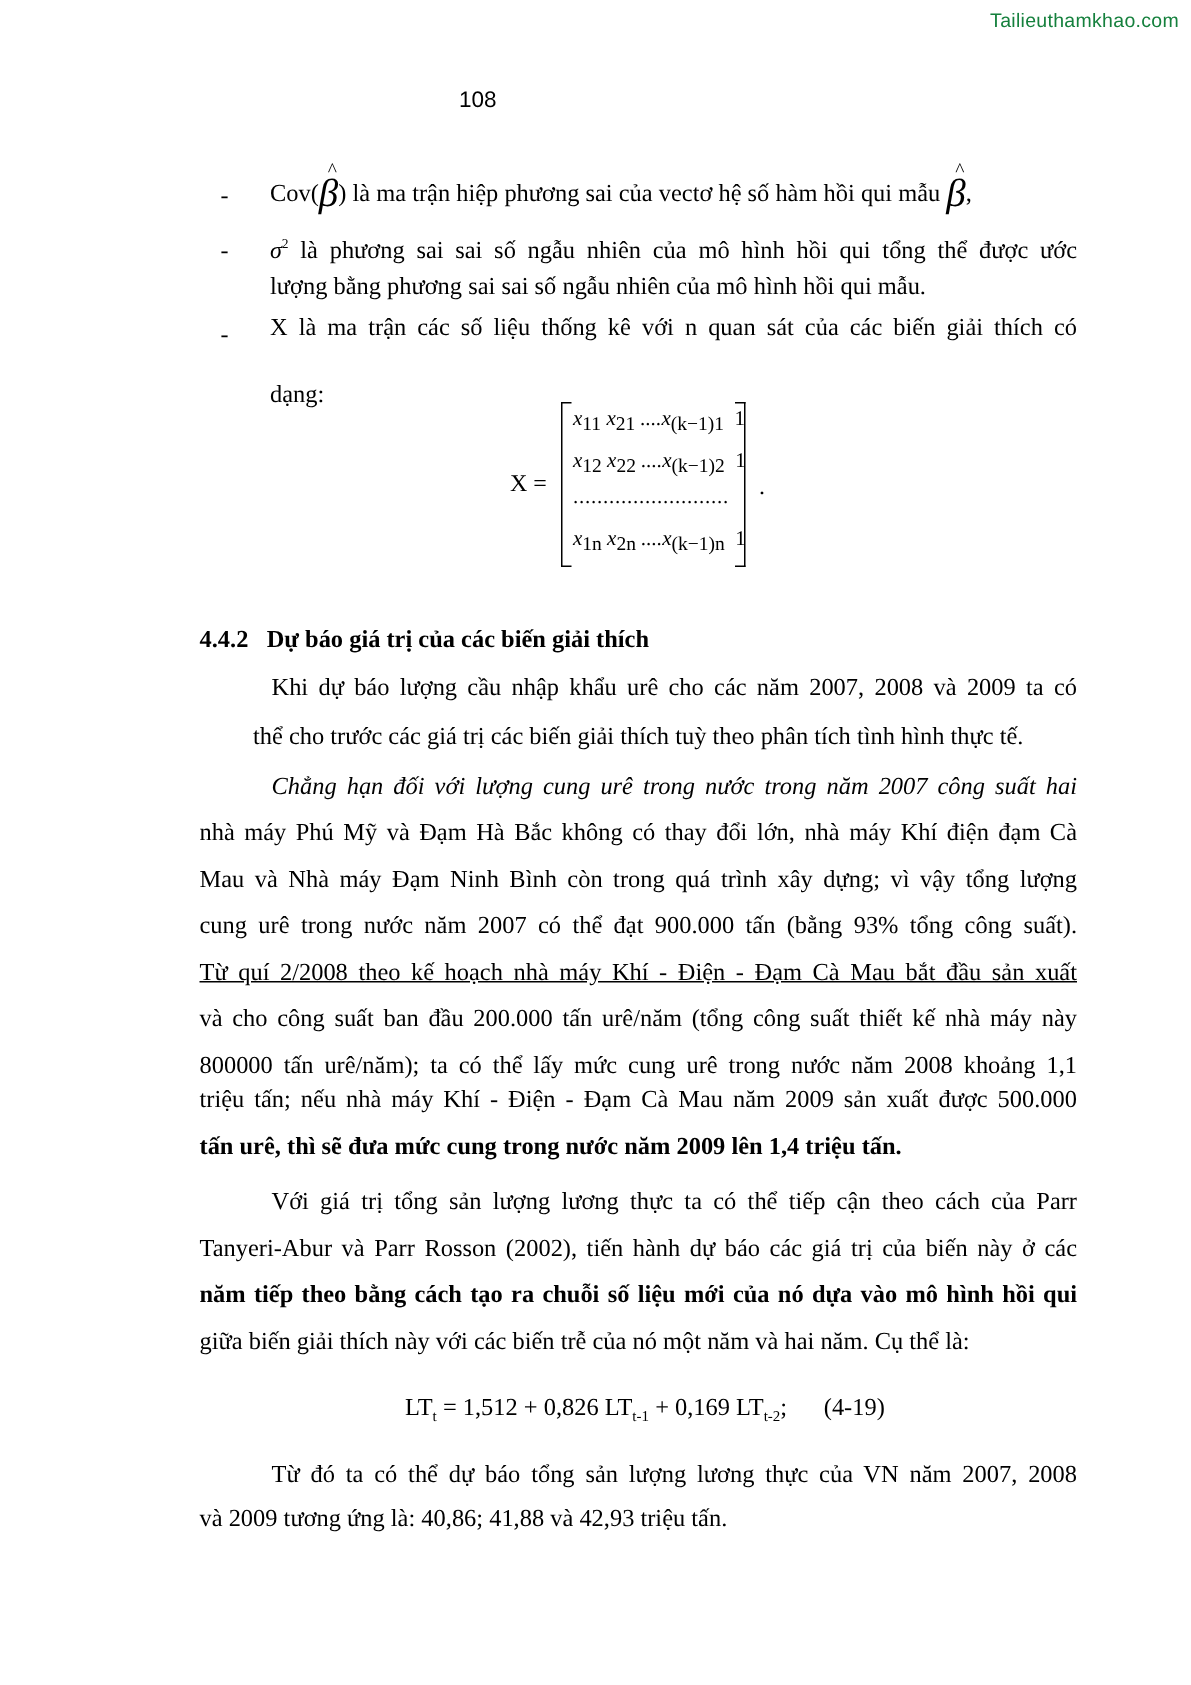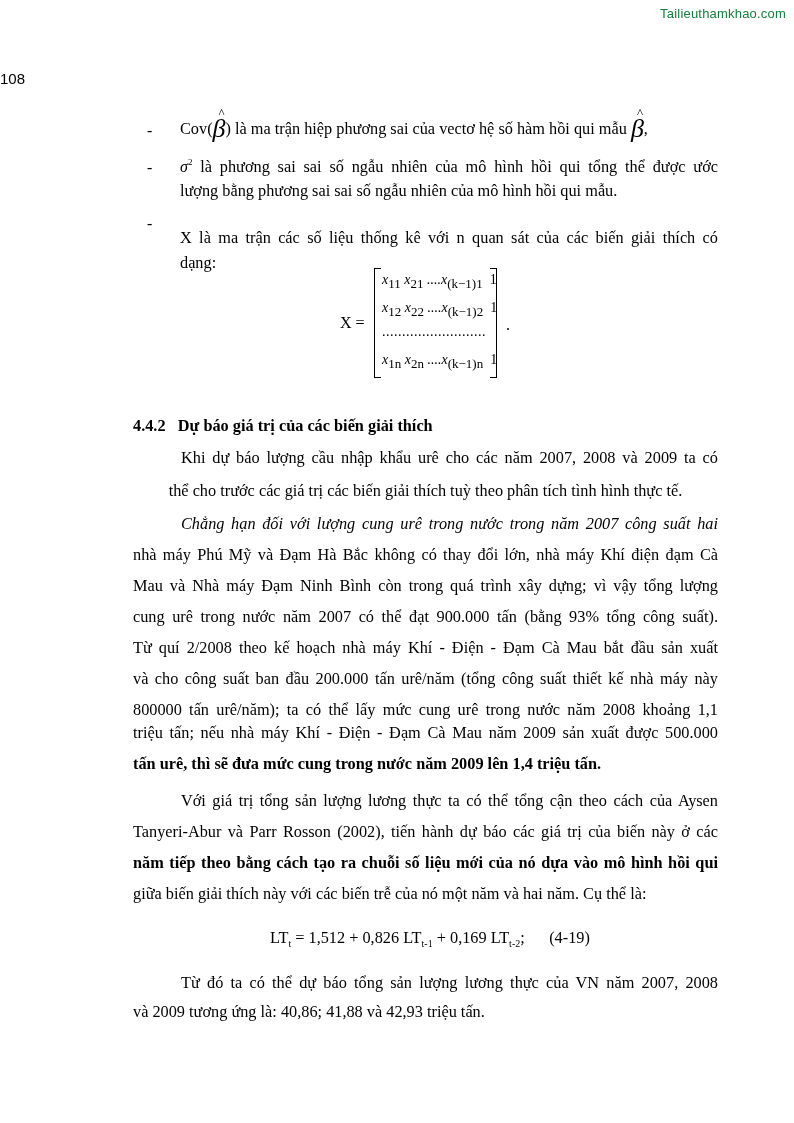--- a/index.html
+++ b/index.html
@@ -1,21 +1,21 @@
 <!DOCTYPE html>
 <html><head>
 <meta charset="utf-8">
 <style>
   html, body { margin:0; padding:0; }
   body { width:794px; height:1123px; background:#ffffff; position:relative; overflow:hidden;
          font-family:"Liberation Serif","DejaVu Serif",serif; color:#000; }
   .watermark { position:absolute; top:6px; right:8px; font-family:"Liberation Sans","DejaVu Sans",sans-serif;
                font-size:13px; color:#15803d; letter-spacing:0.2px; }
-  .pagenum { position:absolute; top:58px; left:0; width:637px; 
-             font-family:"Liberation Sans","DejaVu Sans",sans-serif; font-size:15px;margin-top:12px; }
+  .pagenum { position:absolute; top:58px; left:0; width:637px; text-align:center;
+             font-family:"Liberation Sans","DejaVu Sans",sans-serif; font-size:15px; }
   .abs { position:absolute; }
   .line { position:absolute; left:133px; width:585px; font-size:16.3px; line-height:20px; white-space:nowrap; }
   .just { text-align:justify; text-align-last:justify; }
   .dash { position:absolute; left:147px; font-size:16px; }
   .bullet-text { position:absolute; left:180px; width:538px; font-size:16.3px; white-space:nowrap; }
   .hat { position:relative; display:inline-block; font-style:italic; font-size:26px; line-height:20px; vertical-align:-3px; }
   .hat::before { content:"^"; position:absolute; top:-16px; left:6px; font-size:13px; font-style:normal; }
   .sigma { font-style:italic; font-size:16px; }
   sup.s { font-size:9px; vertical-align:7px; }
   .matrix { position:absolute; left:340px; top:268px; width:190px; height:115px; }
@@ -39,21 +39,21 @@
   <span>Cov(</span><span class="hat">β</span><span>) là ma trận hiệp phương sai của vectơ hệ số hàm hồi qui mẫu </span><span class="hat">β</span><span>,</span>
 </div>
 
 <div class="dash" style="top:159px">-</div>
 <div class="bullet-text just" style="top:157px;">
   <span class="sigma">σ</span><sup class="s">2</sup><span> là phương sai sai số ngẫu nhiên của mô hình hồi qui tổng thể được ước</span>
 </div>
 <div class="bullet-text" style="top:181px;">lượng bằng phương sai sai số ngẫu nhiên của mô hình hồi qui mẫu.</div>
 
 <div class="dash" style="top:215px">-</div>
-<div class="bullet-text just" style="top:228px;"> X là ma trận các số liệu thống kê với n quan sát của các biến giải thích có</div>
+<div class="bullet-text just" style="top:208px;"> X là ma trận các số liệu thống kê với n quan sát của các biến giải thích có</div>
 <div class="bullet-text" style="top:237px;margin-top:16px;">dạng:</div>
 
 <div class="matrix">
   <div class="abs" style="left:0; top:46px; font-size:16px;">X =</div>
   <div class="bracket-l"></div>
   <div class="bracket-r"></div>
   <div class="mrow" style="top:4px;">
     <span>x</span><sub>11</sub>&nbsp;<span>x</span><sub>21</sub><span> ....x</span><sub>(k−1)1</sub>&nbsp;&nbsp;<span class="one">1</span>
   </div>
   <div class="mrow" style="top:32px;">
@@ -70,27 +70,27 @@
   <span>4.4.2</span>&nbsp;&nbsp;&nbsp;<span>Dự báo giá trị của các biến giải thích</span>
 </div>
 
 <div class="line just" style="top:448px; left:181px; width:537px;">Khi dự báo lượng cầu nhập khẩu urê cho các năm 2007, 2008 và 2009 ta có</div>
 <div class="line" style="top:481px;text-align:center;">thể cho trước các giá trị các biến giải thích tuỳ theo phân tích tình hình thực tế.</div>
 
 <div class="line just" style="top:514px; left:181px; width:537px;font-style:italic;">Chẳng hạn đối với lượng cung urê trong nước trong năm 2007 công suất hai</div>
 <div class="line just" style="top:545px;">nhà máy Phú Mỹ và Đạm Hà Bắc không có thay đổi lớn, nhà máy Khí điện đạm Cà</div>
 <div class="line just" style="top:576px;">Mau và Nhà máy Đạm Ninh Bình còn trong quá trình xây dựng; vì vậy tổng lượng</div>
 <div class="line just" style="top:607px;">cung urê trong nước năm 2007 có thể đạt 900.000 tấn (bằng 93% tổng công suất).</div>
-<div class="line just" style="top:638px;">Từ quí 2/2008 theo kế hoạch nhà máy Khí - Điện - Đạm Cà Mau bắt đầu sản xuất</div>
+<div class="line just" style="top:638px;text-decoration:underline;">Từ quí 2/2008 theo kế hoạch nhà máy Khí - Điện - Đạm Cà Mau bắt đầu sản xuất</div>
 <div class="line just" style="top:669px;">và cho công suất ban đầu 200.000 tấn urê/năm (tổng công suất thiết kế nhà máy này</div>
 <div class="line just" style="top:700px;">800000 tấn urê/năm); ta có thể lấy mức cung urê trong nước năm 2008 khoảng 1,1</div>
 <div class="line just" style="top:723px;">triệu tấn; nếu nhà máy Khí - Điện - Đạm Cà Mau năm 2009 sản xuất được 500.000</div>
 <div class="line" style="top:754px;font-weight:bold;">tấn urê, thì sẽ đưa mức cung trong nước năm 2009 lên 1,4 triệu tấn.</div>
 
-<div class="line just" style="top:791px; left:181px; width:537px;">Với giá trị tổng sản lượng lương thực ta có thể tổng cận theo cách của Aysen</div>
+<div class="line just" style="top:791px; left:181px; width:537px;">Với giá trị tổng sản lượng lương thực ta có thể tiếp cận theo cách của Parr</div>
 <div class="line just" style="top:822px;">Tanyeri-Abur và Parr Rosson (2002), tiến hành dự báo các giá trị của biến này ở các</div>
 <div class="line just" style="top:853px;font-weight:bold;">năm tiếp theo bằng cách tạo ra chuỗi số liệu mới của nó dựa vào mô hình hồi qui</div>
 <div class="line" style="top:884px;">giữa biến giải thích này với các biến trễ của nó một năm và hai năm. Cụ thể là:</div>
 
 <div class="formula">
   <span>LT</span><sub>t</sub><span> = 1,512 + 0,826 LT</span><sub>t-1</sub><span> + 0,169 LT</span><sub>t-2</sub><span>;</span>&nbsp;&nbsp;&nbsp;&nbsp;&nbsp;&nbsp;<span>(4-19)</span>
 </div>
 
 <div class="line just" style="top:973px; left:181px; width:537px;">Từ đó ta có thể dự báo tổng sản lượng lương thực của VN năm 2007, 2008</div>
 <div class="line" style="top:1002px;">và 2009 tương ứng là: 40,86; 41,88 và 42,93 triệu tấn.</div>

